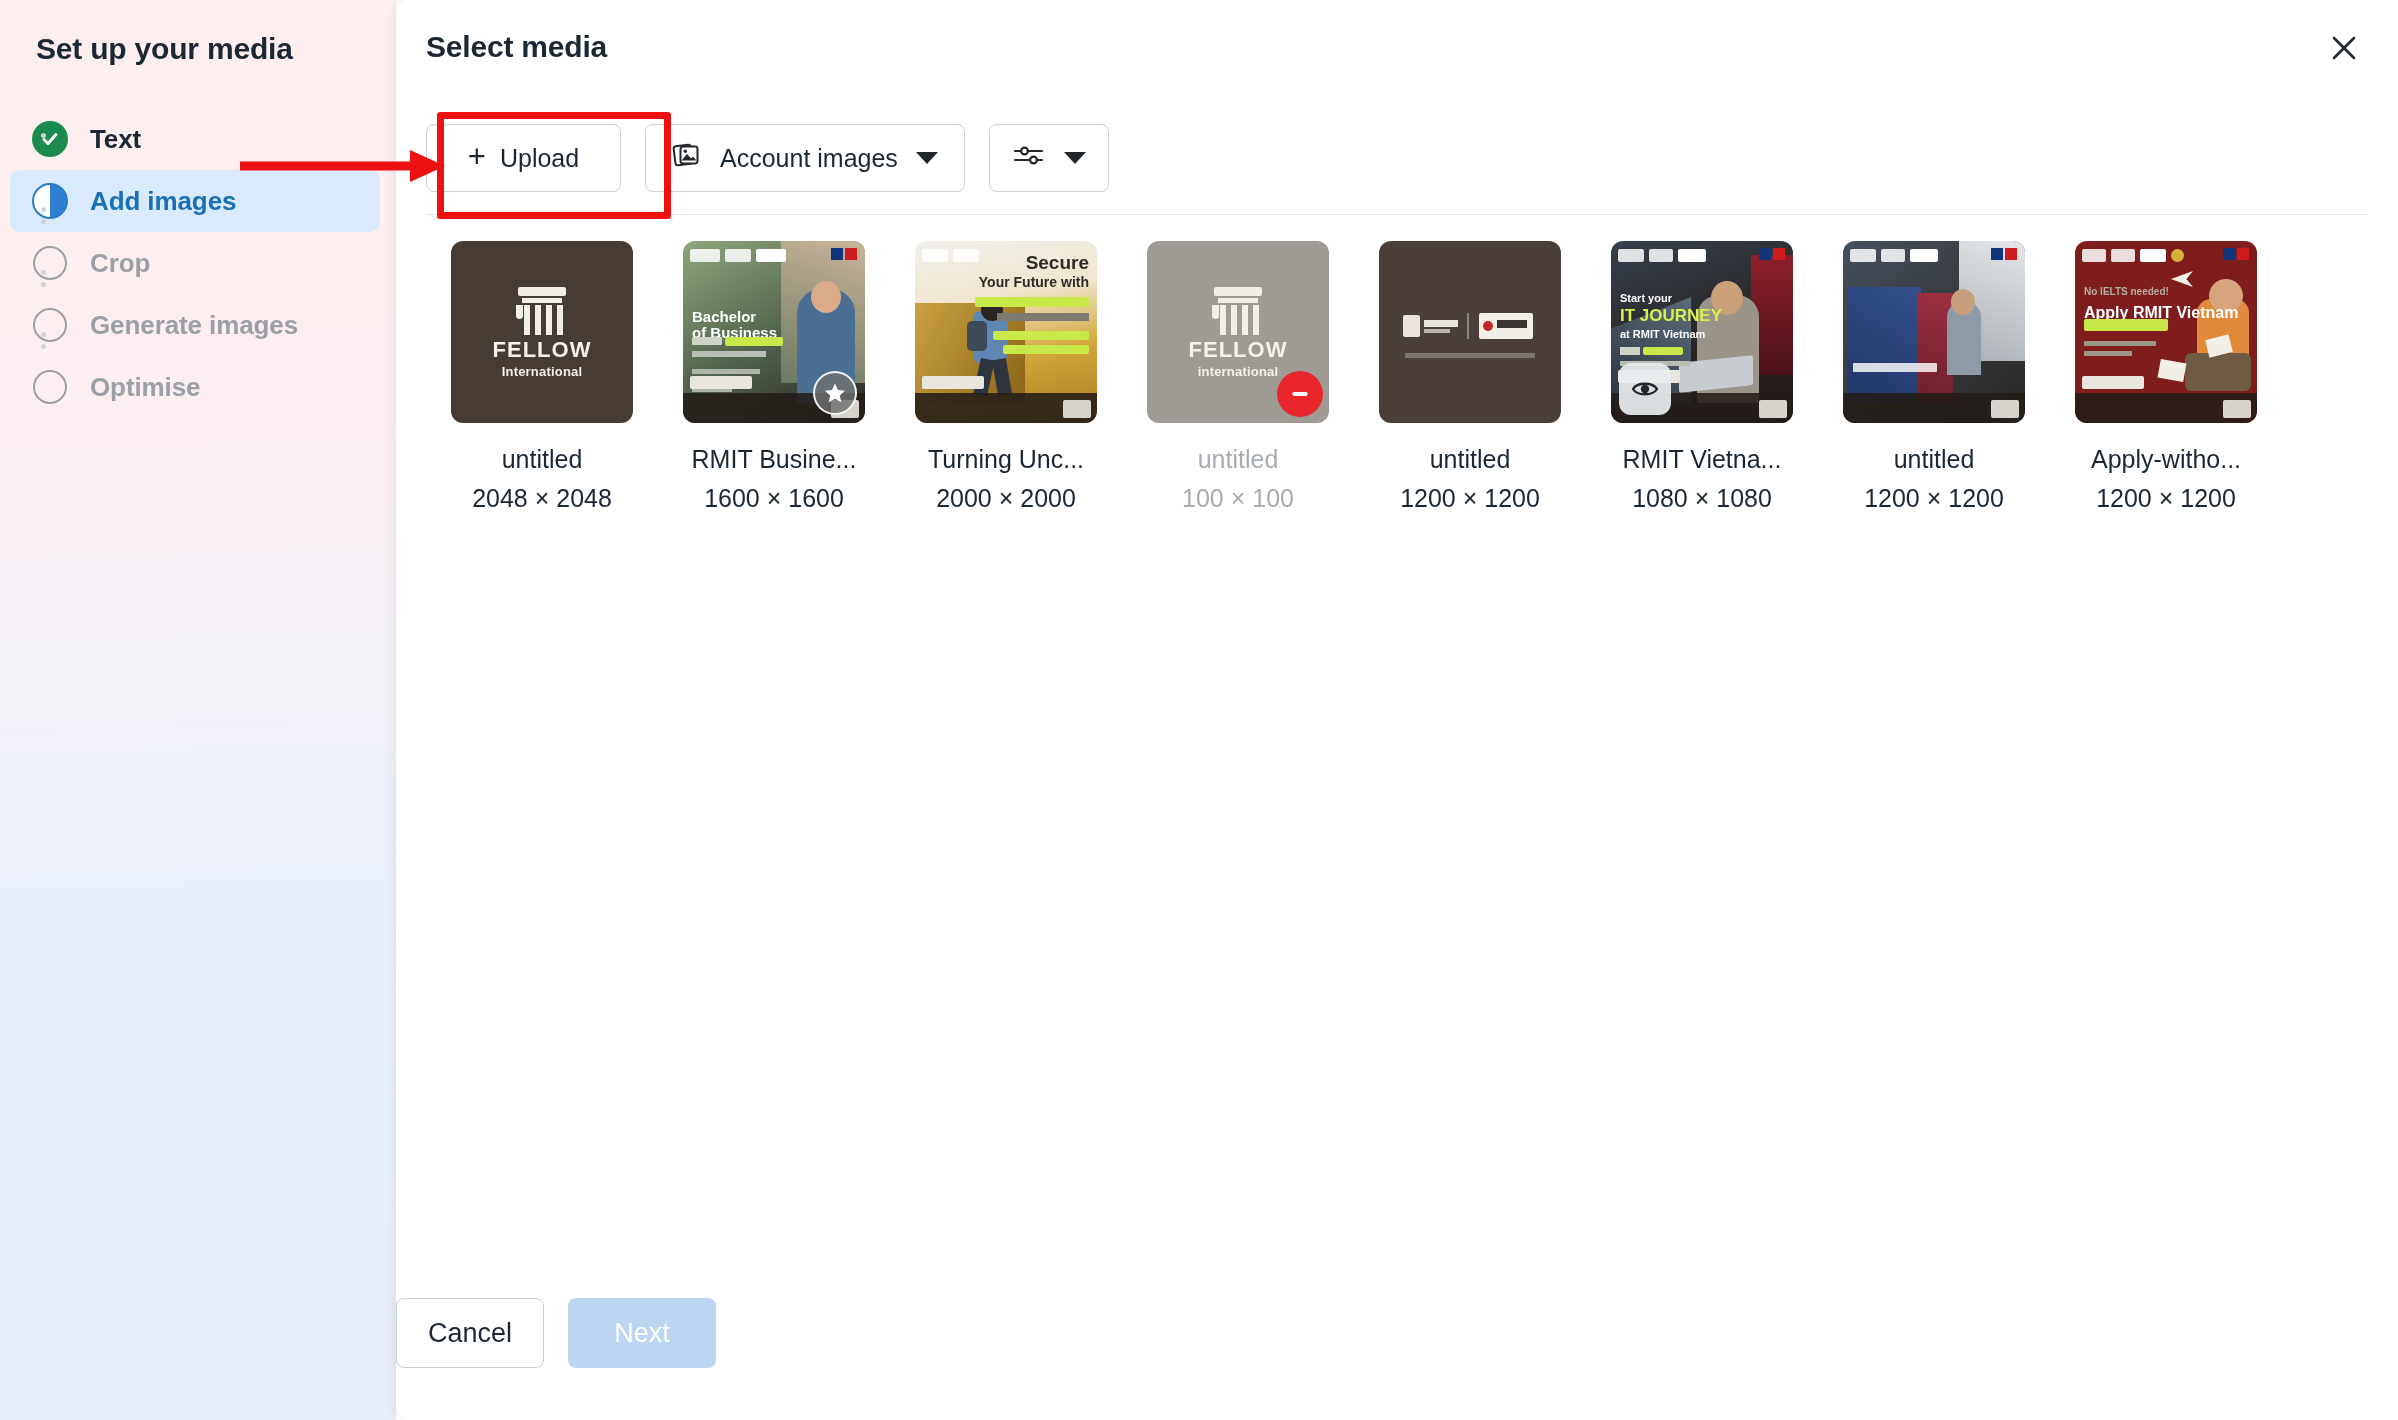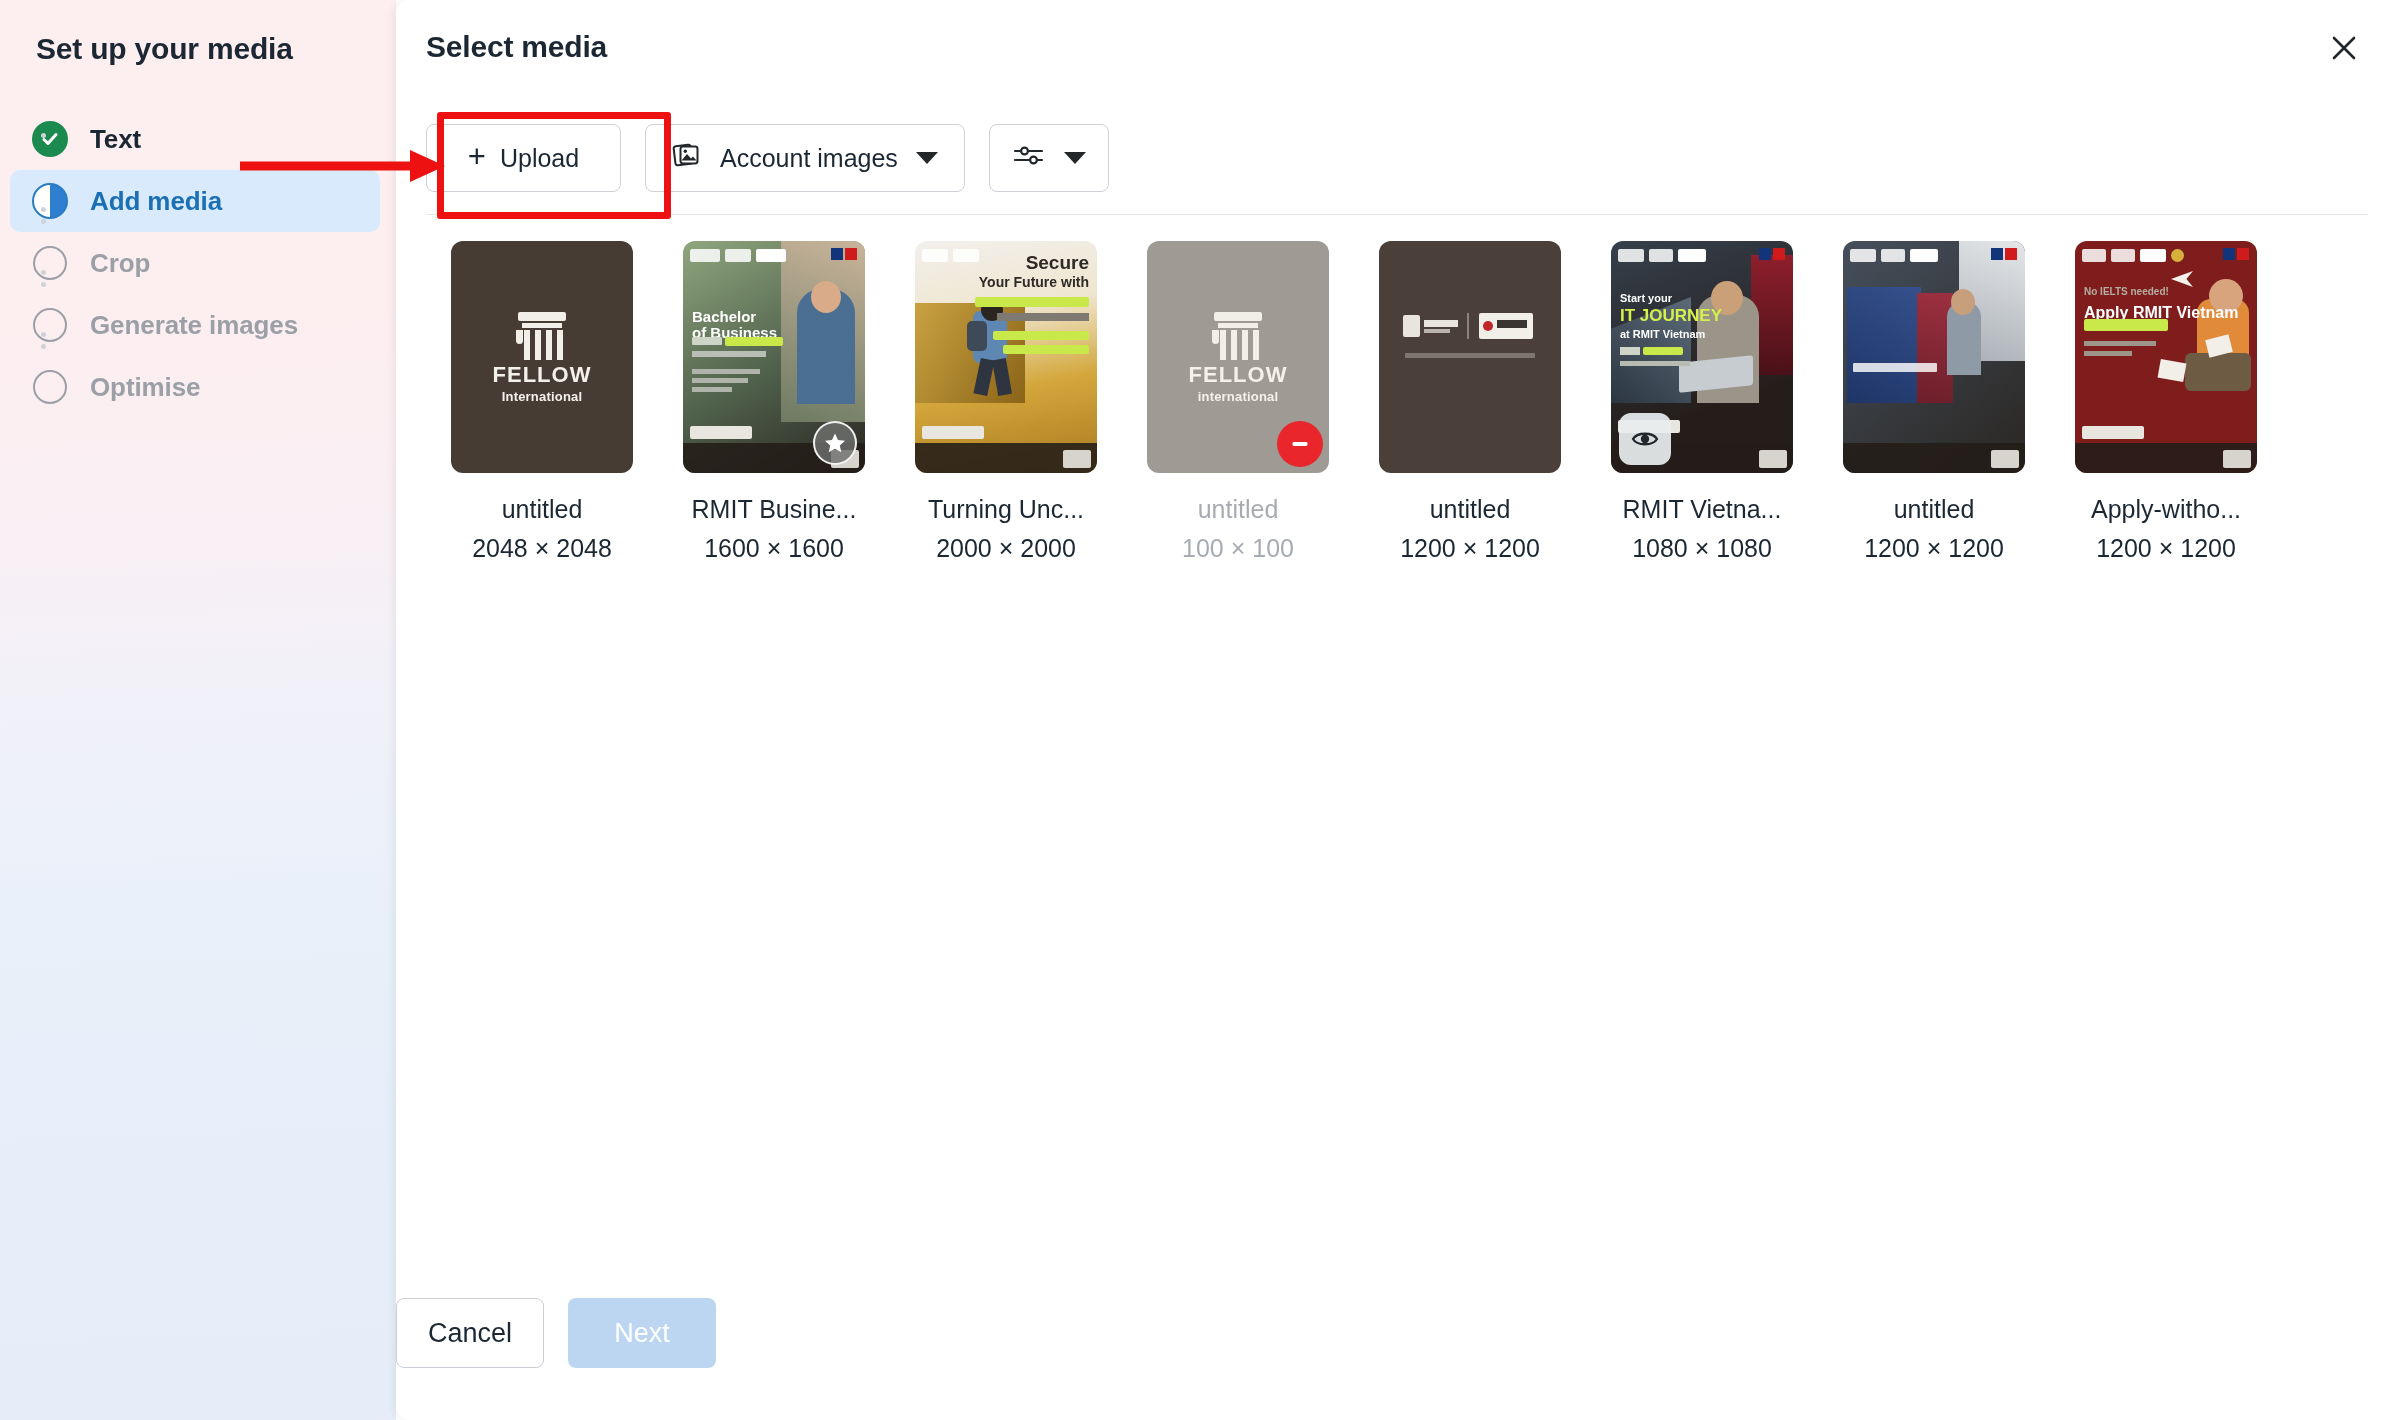--- a/index.html
+++ b/index.html
@@ -205,21 +205,21 @@
   .cell {
     width: 232px;
     flex: 0 0 232px;
     display: flex;
     flex-direction: column;
     align-items: center;
     cursor: pointer;
   }
   .thumb {
     position: relative;
-    width: 182px; height: 232px;
+    width: 182px; height: 182px;
     border-radius: 12px;
     overflow: hidden;
     background: #463c34;
   }
   .thumb.disabled { opacity: 1; }
   .cell-name {
     margin-top: 22px;
     font-size: 25px;
     color: #1b2733;
     white-space: nowrap;
@@ -342,21 +342,21 @@
       </div>
 
       <div class="dots" style="top:133px">
           <span></span>
         </div>
 
       <div class="step active">
         <div class="step-icon">
             <div class="ic-half"></div>
           </div>
-        <div class="step-label">Add media</div>
+        <div class="step-label">Add images</div>
       </div>
 
       <div class="dots" style="top:207px">
           <span></span>
           <span></span>
         </div>
 
       <div class="step pending">
         <div class="step-icon">
             <div class="ic-empty"></div>

